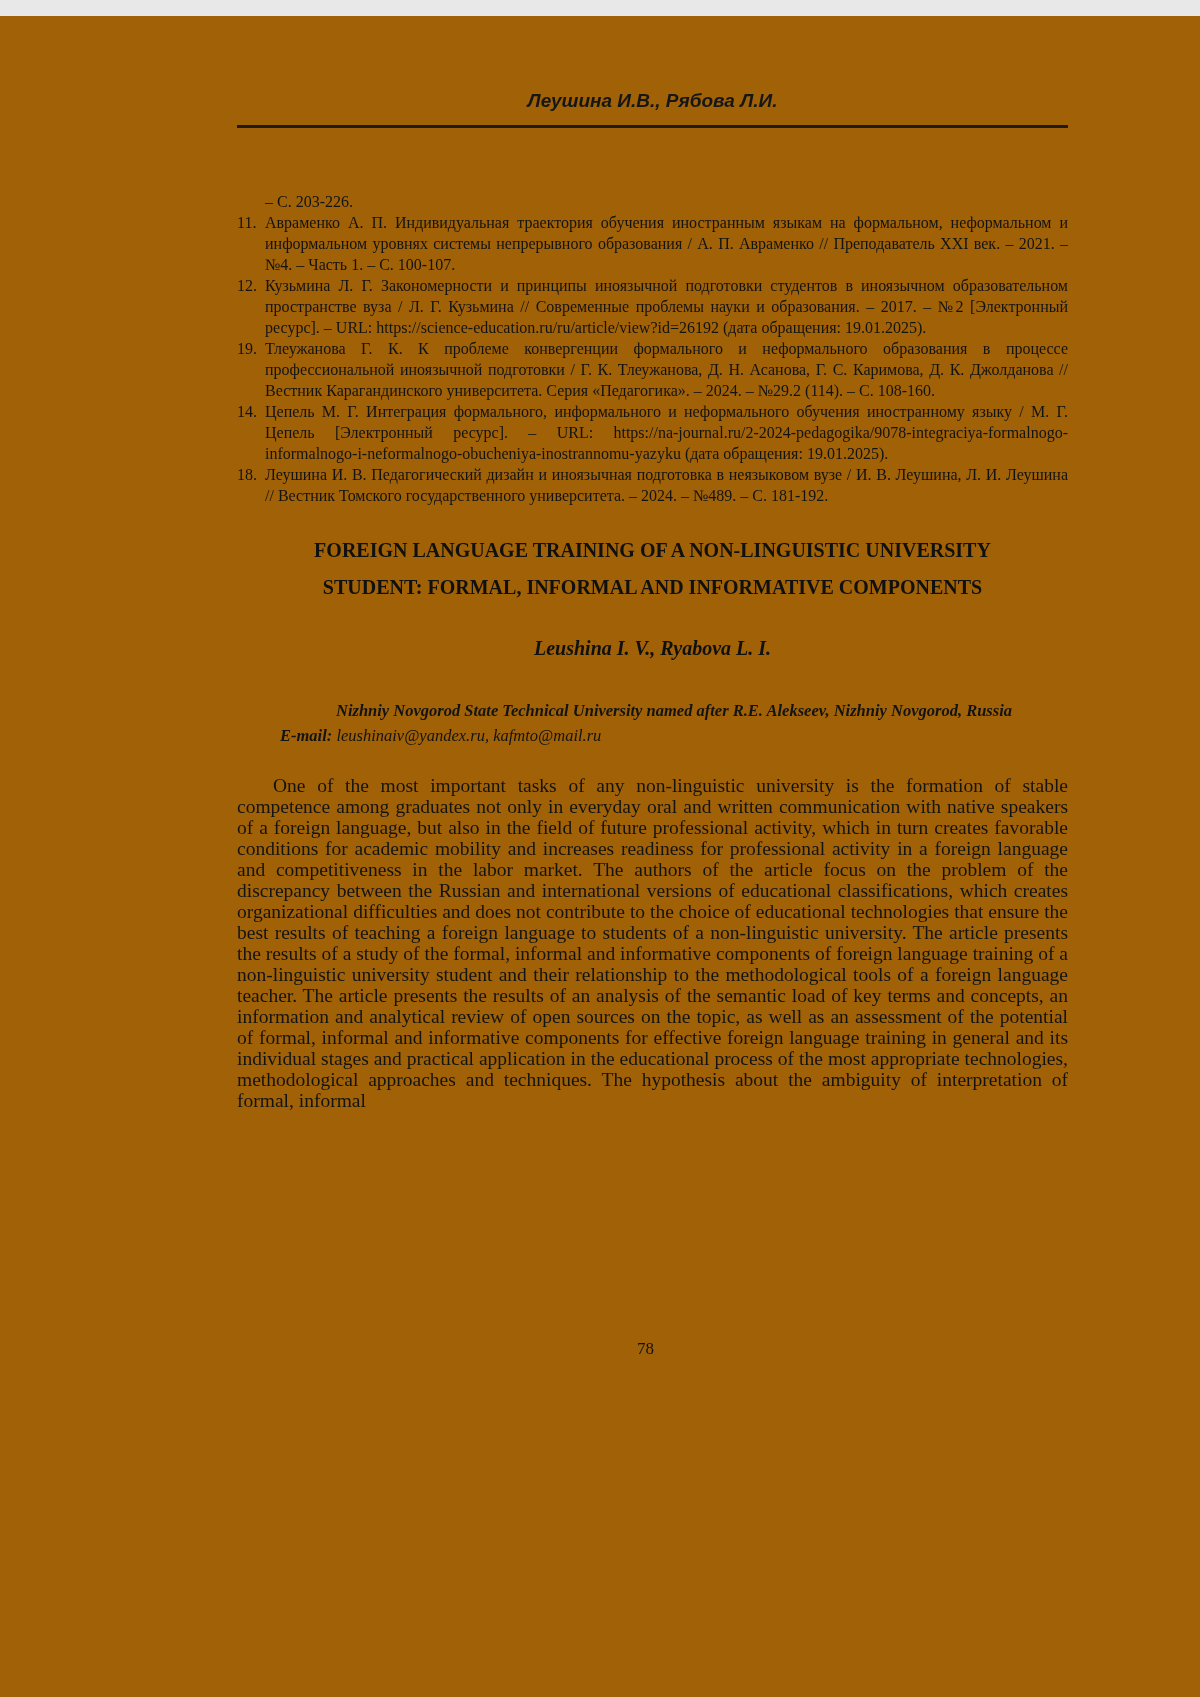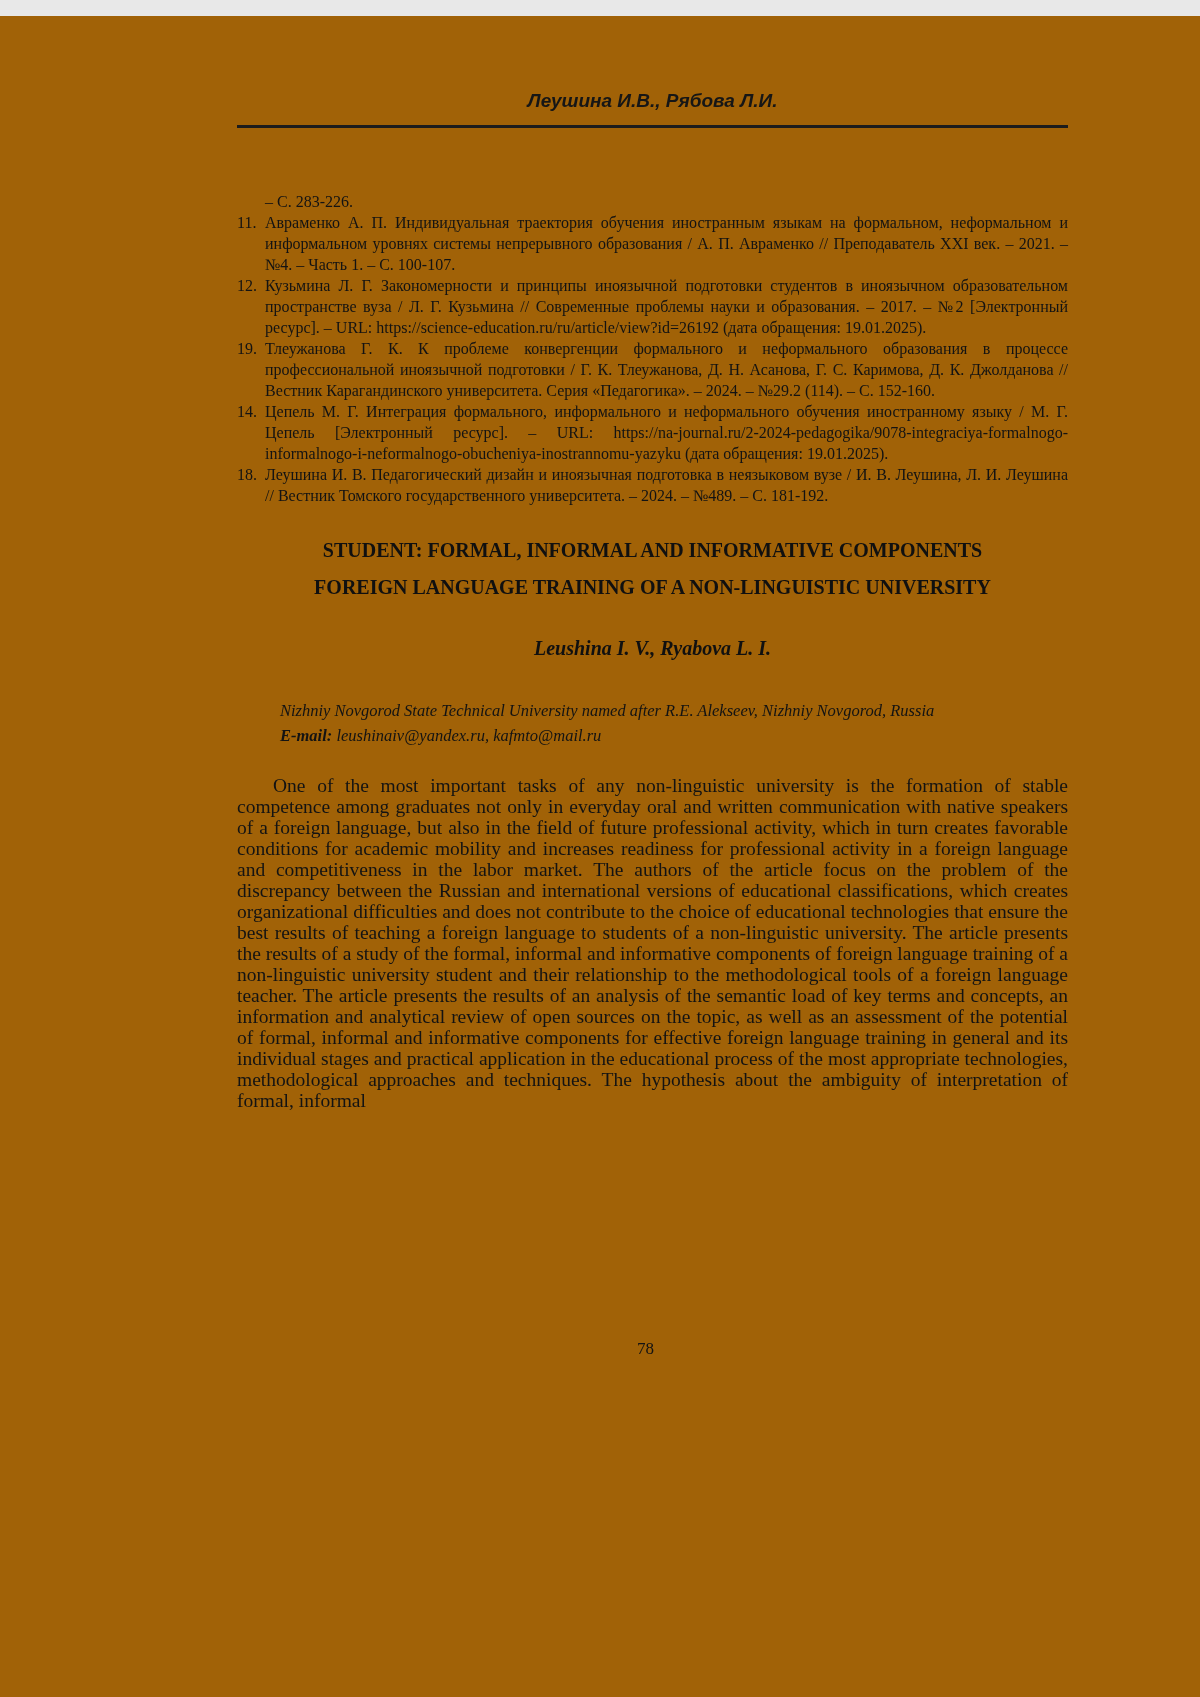--- a/index.html
+++ b/index.html
@@ -78,22 +78,23 @@
     color: #101010;
   }
   .affiliation-block {
     margin-top: 38px;
     margin-left: 43px;
     font-size: 16.5px;
     line-height: 25px;
     color: #131313;
   }
   .affiliation {
-    font-weight: normal;
+    font-weight: bold;
     font-style: italic;
+    text-align: center;
   }
   .email-line .email-label {
     font-weight: bold;
     font-style: italic;
   }
   .email-line .email-addresses {
     font-style: italic;
   }
   .abstract {
     margin-top: 27px;
@@ -117,42 +118,42 @@
 <body>
 
 <div class="page">
   <div class="content">
 
     <div class="running-head">Леушина И.В., Рябова Л.И.</div>
 
     <div class="head-rule"></div>
 
     <div class="refs">
-      <div class="ref-carryover">– С. 283-226.</div>
+      <div class="ref-carryover">– С. 203-226.</div>
 
       <div class="ref-item">
         <span class="ref-num">11.</span><span class="ref-text">Авраменко А. П. Индивидуальная траектория обучения иностранным языкам на формальном, неформальном и информальном уровнях системы непрерывного образования / А. П. Авраменко // Преподаватель XXI век. – 2021. – №4. – Часть 1. – С. 100-107.</span>
       </div>
       <div class="ref-item">
         <span class="ref-num">12.</span><span class="ref-text">Кузьмина Л. Г. Закономерности и принципы иноязычной подготовки студентов в иноязычном образовательном пространстве вуза / Л. Г. Кузьмина // Современные проблемы науки и образования. – 2017. – №2 [Электронный ресурс]. – URL: https://science-education.ru/ru/article/view?id=26192 (дата обращения: 19.01.2025).</span>
       </div>
       <div class="ref-item">
-        <span class="ref-num">19.</span><span class="ref-text">Тлеужанова Г. К. К проблеме конвергенции формального и неформального образования в процессе профессиональной иноязычной подготовки / Г. К. Тлеужанова, Д. Н. Асанова, Г. С. Каримова, Д. К. Джолданова // Вестник Карагандинского университета. Серия «Педагогика». – 2024. – №29.2 (114). – С. 152-160.</span>
+        <span class="ref-num">19.</span><span class="ref-text">Тлеужанова Г. К. К проблеме конвергенции формального и неформального образования в процессе профессиональной иноязычной подготовки / Г. К. Тлеужанова, Д. Н. Асанова, Г. С. Каримова, Д. К. Джолданова // Вестник Карагандинского университета. Серия «Педагогика». – 2024. – №29.2 (114). – С. 108-160.</span>
       </div>
       <div class="ref-item">
         <span class="ref-num">14.</span><span class="ref-text">Цепель М. Г. Интеграция формального, информального и неформального обучения иностранному языку / М. Г. Цепель [Электронный ресурс]. – URL: https://na-journal.ru/2-2024-pedagogika/9078-integraciya-formalnogo-informalnogo-i-neformalnogo-obucheniya-inostrannomu-yazyku (дата обращения: 19.01.2025).</span>
       </div>
       <div class="ref-item">
         <span class="ref-num">18.</span><span class="ref-text">Леушина И. В. Педагогический дизайн и иноязычная подготовка в неязыковом вузе / И. В. Леушина, Л. И. Леушина // Вестник Томского государственного университета. – 2024. – №489. – С. 181-192.</span>
       </div>
     </div>
 
     <div class="article-title">
+      <div>FOREIGN LANGUAGE TRAINING OF A NON-LINGUISTIC UNIVERSITY</div>
       <div>STUDENT: FORMAL, INFORMAL AND INFORMATIVE COMPONENTS</div>
-      <div>FOREIGN LANGUAGE TRAINING OF A NON-LINGUISTIC UNIVERSITY</div>
     </div>
 
     <div class="authors">Leushina I. V., Ryabova L. I.</div>
 
     <div class="affiliation-block">
       <div class="affiliation">Nizhniy Novgorod State Technical University named after R.E. Alekseev, Nizhniy Novgorod, Russia</div>
       <div class="email-line">
         <span class="email-label">E-mail:</span>
         <span class="email-addresses">leushinaiv@yandex.ru, kafmto@mail.ru</span>
       </div>

